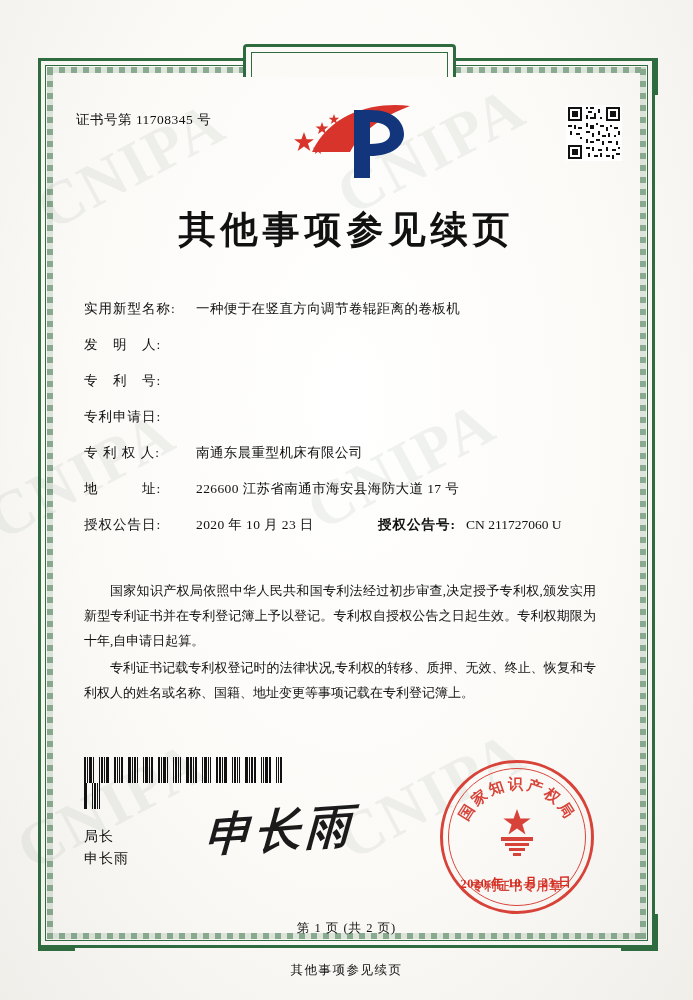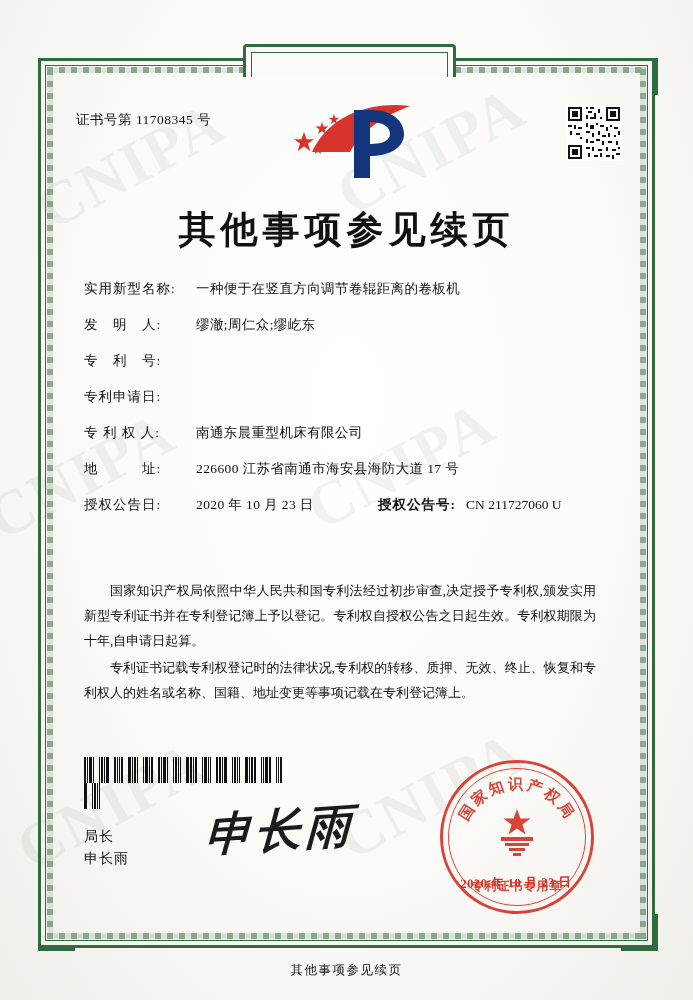--- a/index.html
+++ b/index.html
@@ -130,21 +130,21 @@
     font-size: 37px;
     font-weight: bold;
     letter-spacing: 5px;
     color: #111;
     font-family: "Liberation Serif", serif;
   }
 
   
   .fields {
     position: absolute;
-    left: 84px; top: 280px;
+    left: 84px; top: 300px;
     width: 530px;
   }
   .field-row {
     display: flex;
     align-items: baseline;
     margin-bottom: 18px;
     font-size: 13.5px;
     color: #111;
   }
   .field-label {
@@ -388,21 +388,20 @@
 
   <div class="cert-title">其他事项参见续页</div>
 
   <div class="fields">
     <div class="field-row">
       <span class="field-label">实用新型名称:</span>
       <span class="field-value">一种便于在竖直方向调节卷辊距离的卷板机</span>
     </div>
     <div class="field-row">
       <span class="field-label">发　明　人:</span>
-      <span class="field-value">缪澈;周仁众;缪屹东</span>
     </div>
     <div class="field-row">
       <span class="field-label">专　利　号:</span>
     </div>
     <div class="field-row">
       <span class="field-label">专利申请日:</span>
     </div>
     <div class="field-row">
       <span class="field-label">专 利 权 人:</span>
       <span class="field-value">南通东晨重型机床有限公司</span>
@@ -464,15 +463,16 @@
         <rect x="14" y="32" width="32" height="4" fill="#d42b20"></rect>
         <rect x="18" y="38" width="24" height="3" fill="#d42b20"></rect>
         <rect x="22" y="43" width="16" height="3" fill="#d42b20"></rect>
         <rect x="26" y="48" width="8" height="3" fill="#d42b20"></rect>
       </svg>
     </div>
     <div class="seal-bottom">专利证书专用章</div>
   </div>
   <div class="seal-date">2020 年 10 月 23 日</div>
 
+  <div class="page-no">第 1 页 (共 2 页)</div>
   <div class="footer-note">其他事项参见续页</div>
 
 </div>
 
 </body></html>

